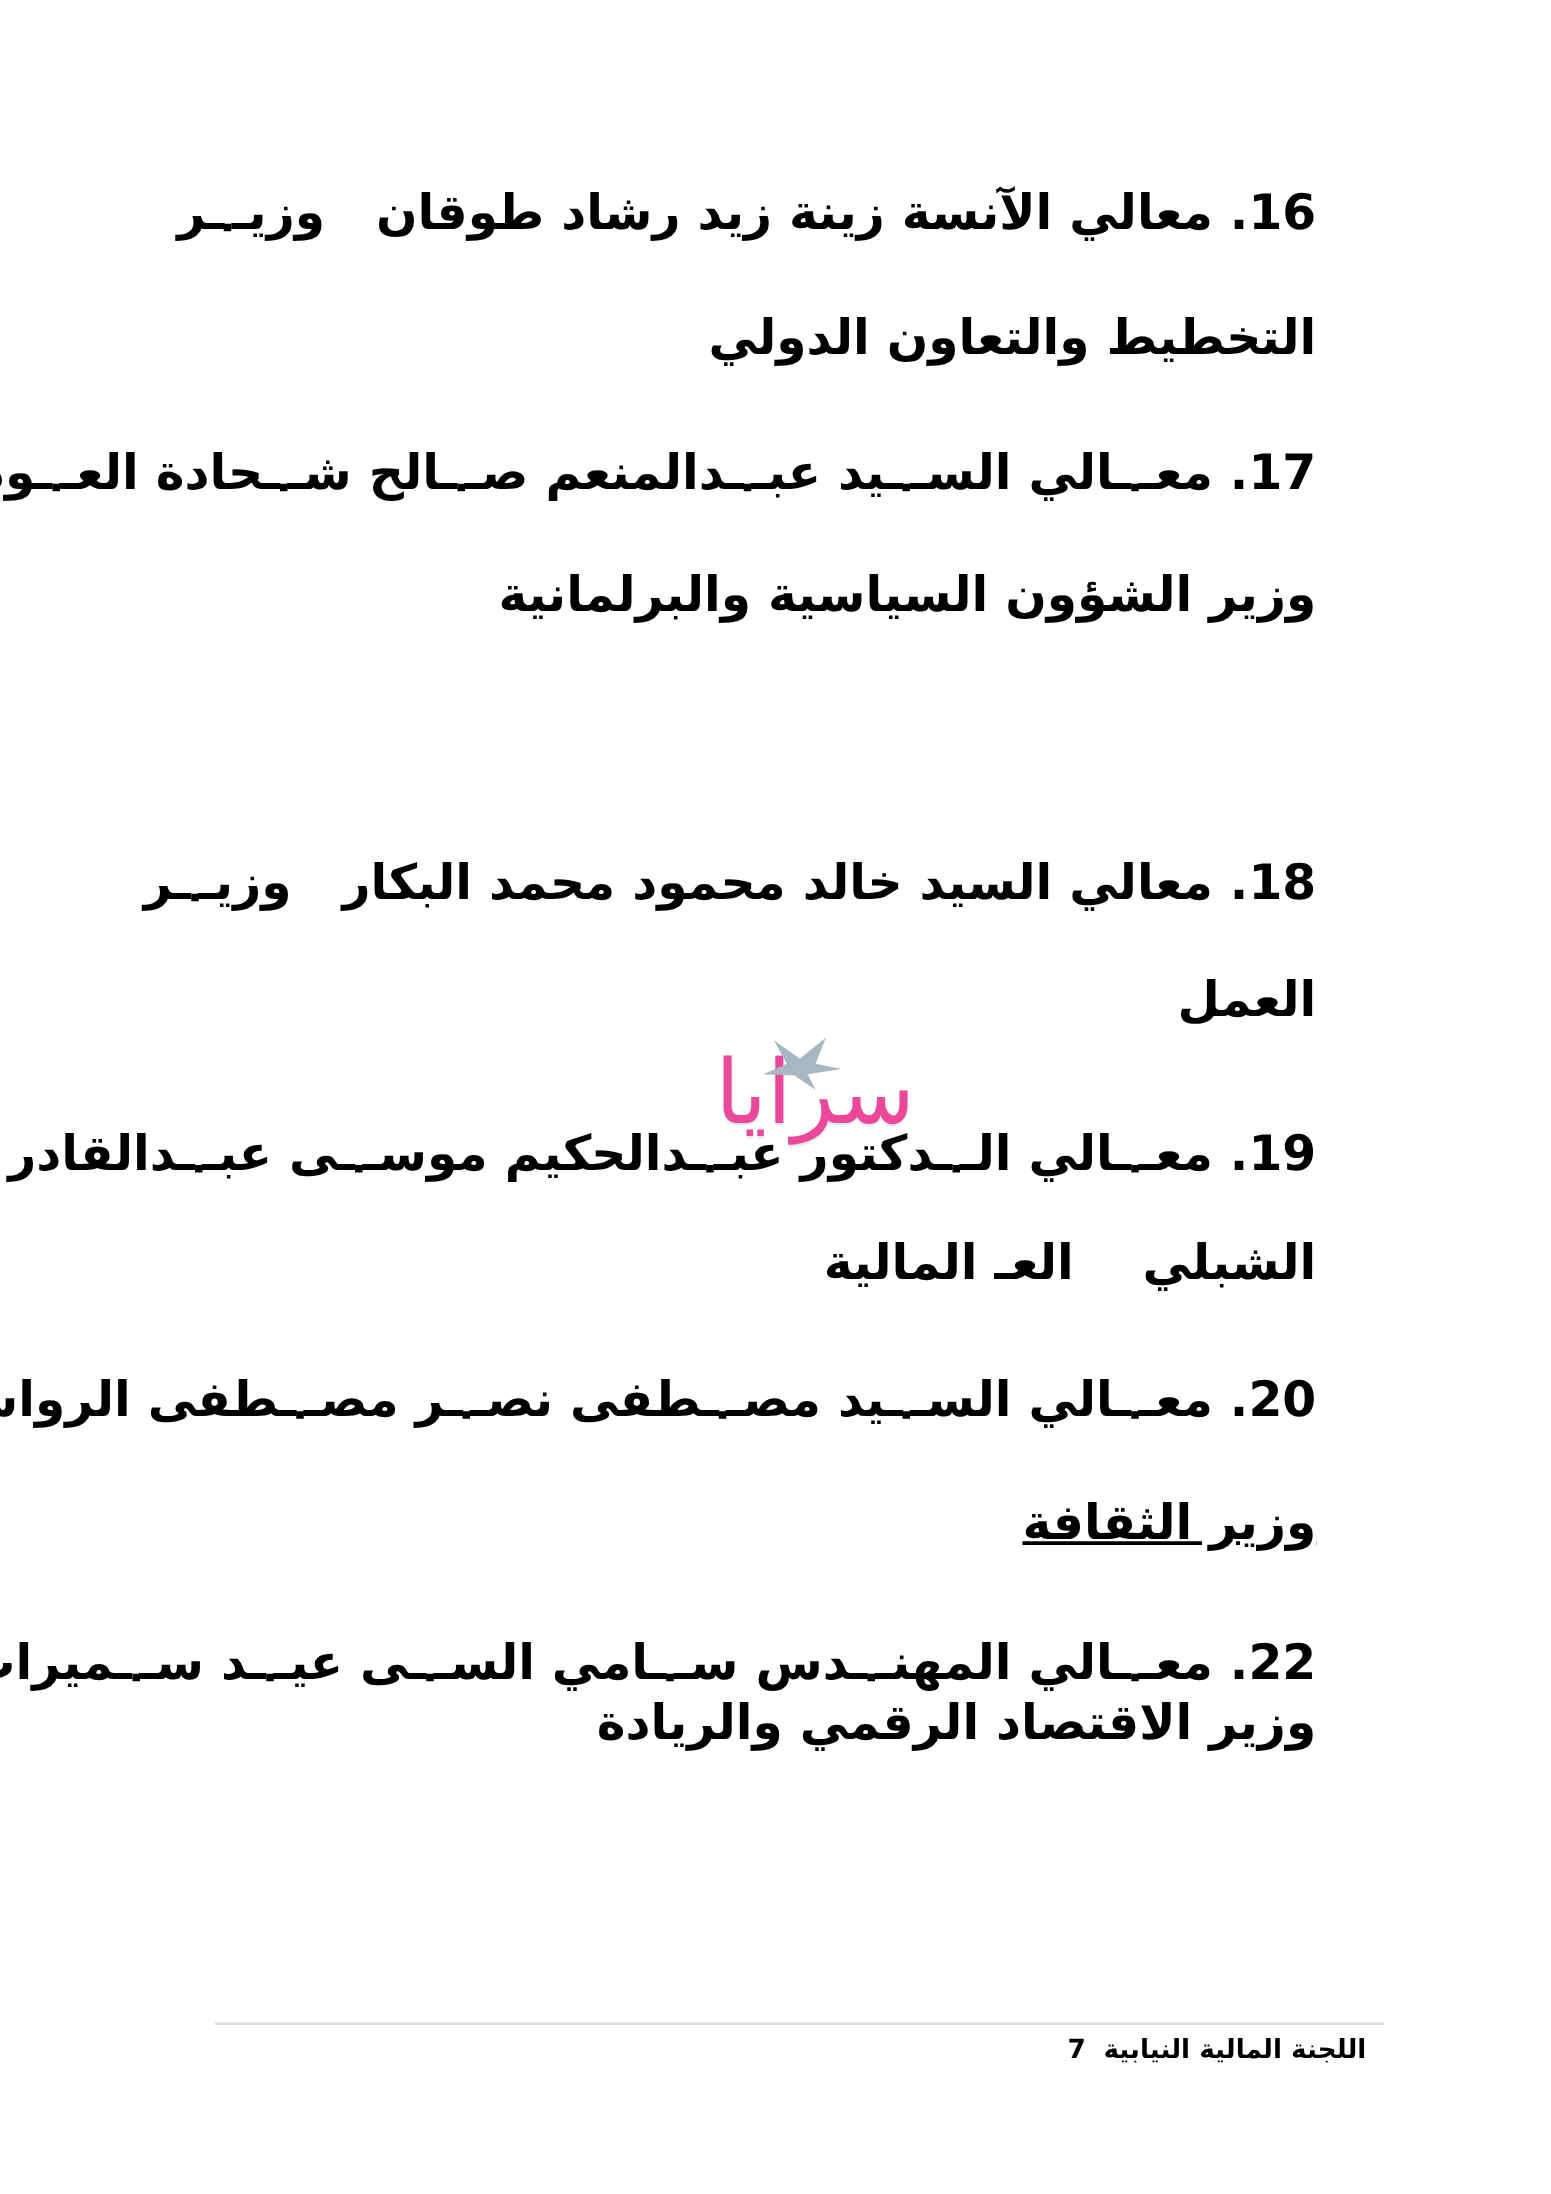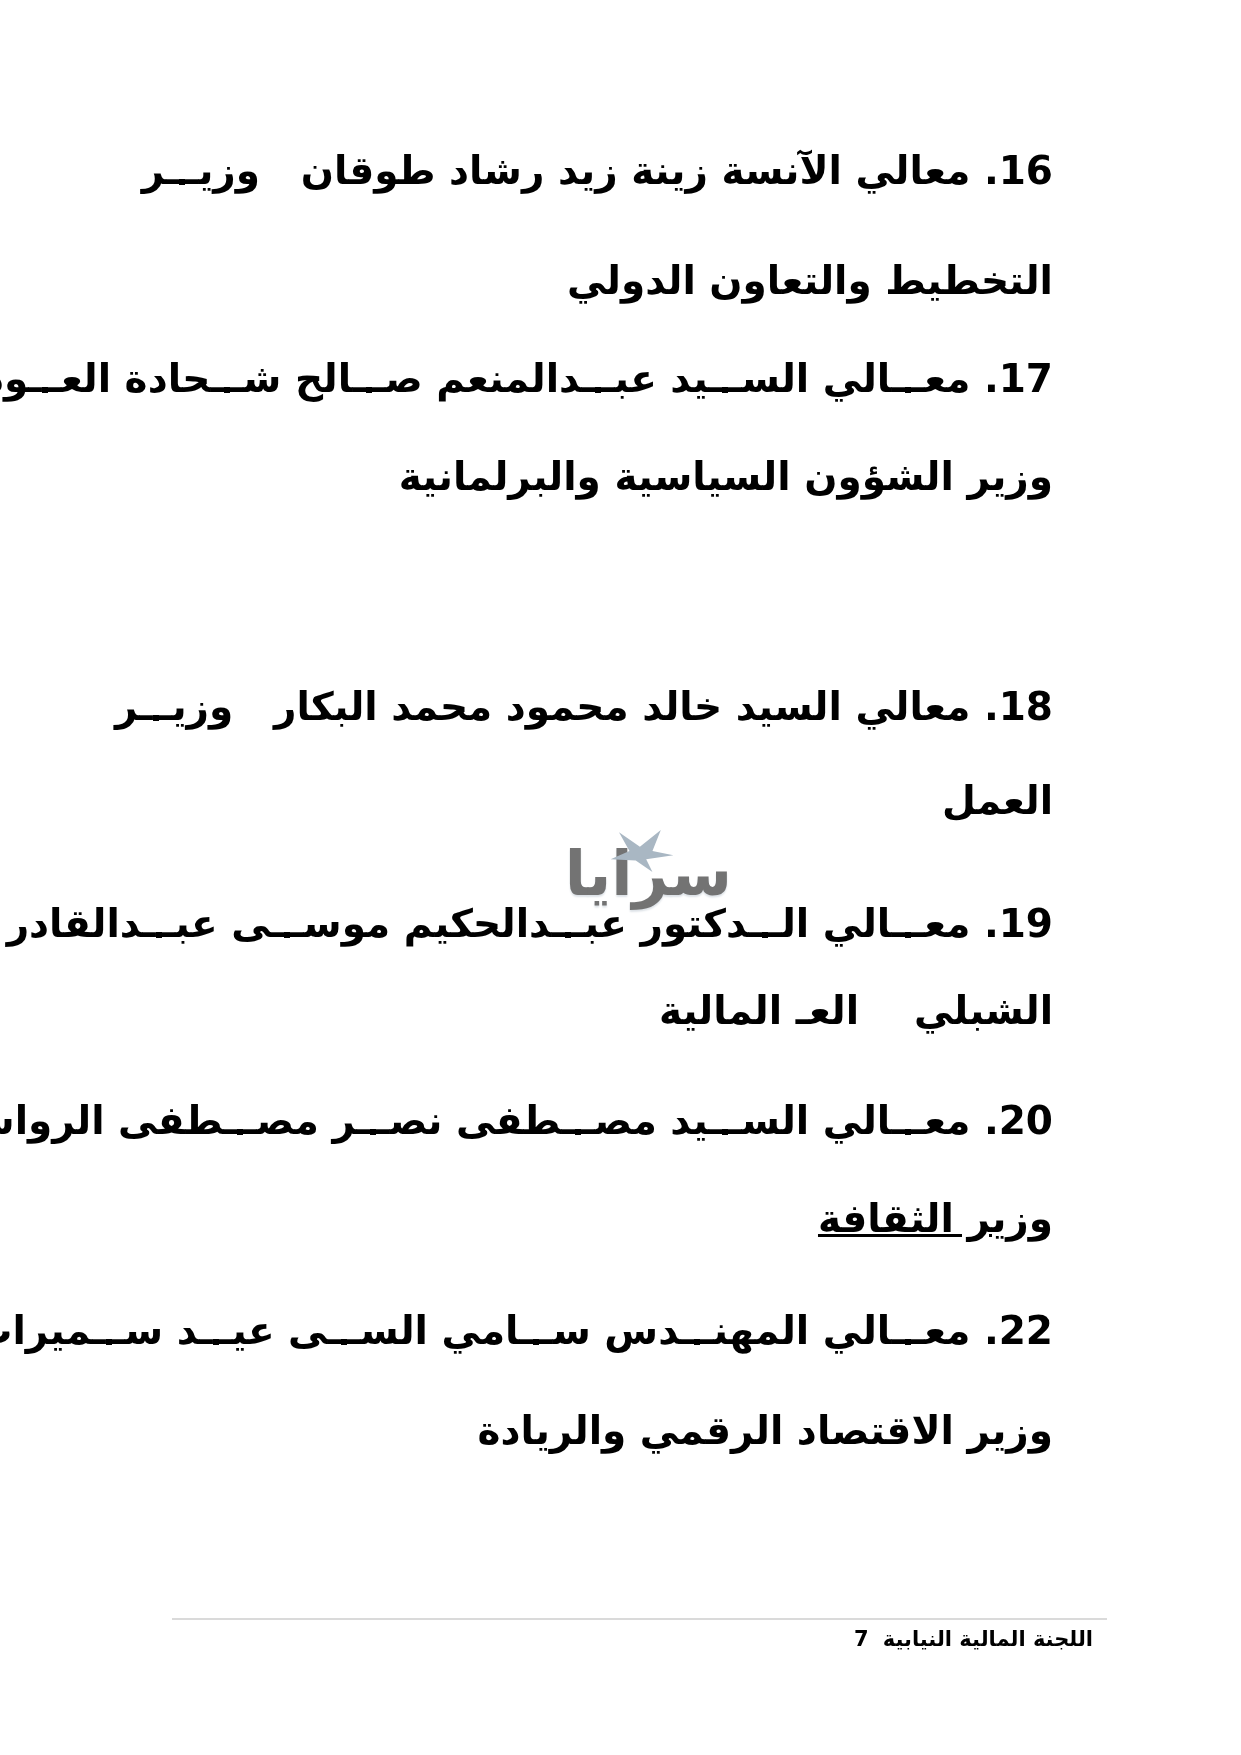--- a/index.html
+++ b/index.html
@@ -38,24 +38,24 @@
   .watermark{
     position:absolute;
     top:824px;left:522px;
     width:210px;height:110px;
     z-index:0;
     pointer-events:none;
   }
   .wm-text{
     display:block;
     direction:rtl;
-    font-weight:bold;
-    font-size:62px;
+    font-weight:normal;
+    font-size:71px;
     line-height:100px;
-    color:#737373;
+    color:#ec4899;
     text-shadow:0 2px 2px #dde2e7;
   }
   .wm-bird{
     position:absolute;
     top:4px;left:84px;
     width:72px;height:46px;
   }
   
   .footer-rule{
     position:absolute;
@@ -87,21 +87,21 @@
       <path d="M2 30 L20 22 L10 4 L30 18 L50 2 L42 22 L62 26 L36 30 L42 42 L26 31 Z" fill="#a9b7c3"></path>
     </svg>
   </div>
 
   <div id="lines-root">
       <div class="line kashida" style="top: 142px;">
         <span class="seg">16. معالي الآنسة زينة زيد رشاد طوقان   وزيـ</span>
         <span class="kfill"></span>
         <span class="seg">ـر</span>
       </div>
-      <div class="line " style="top: 252px;"><span class="seg">التخطيط والتعاون الدولي</span></div>
+      <div class="line " style="top: 242px;"><span class="seg">التخطيط والتعاون الدولي</span></div>
       <div class="line kashida" style="top: 350px;">
         <span class="seg">17. معـ</span>
         <span class="kfill"></span>
         <span class="seg">ـالي السـ</span>
         <span class="kfill"></span>
         <span class="seg">ـيد عبـ</span>
         <span class="kfill"></span>
         <span class="seg">ـدالمنعم صـ</span>
         <span class="kfill"></span>
         <span class="seg">ـالح شـ</span>
@@ -157,21 +157,21 @@
         <span class="seg">ـدس سـ</span>
         <span class="kfill"></span>
         <span class="seg">ـامي السـ</span>
         <span class="kfill"></span>
         <span class="seg">ـى عيـ</span>
         <span class="kfill"></span>
         <span class="seg">ـد سـ</span>
         <span class="kfill"></span>
         <span class="seg">ـميرات</span>
       </div>
-      <div class="line " style="top: 1402px;"><span class="seg">وزير الاقتصاد الرقمي والريادة</span></div>
+      <div class="line " style="top: 1350px;"><span class="seg">وزير الاقتصاد الرقمي والريادة</span></div>
     </div>
 
   <div class="footer-rule"></div>
   <div class="footer">
     <span>اللجنة المالية النيابية</span>
     <span class="fgap"></span>
     <span>7</span>
   </div>
 
 </div>

